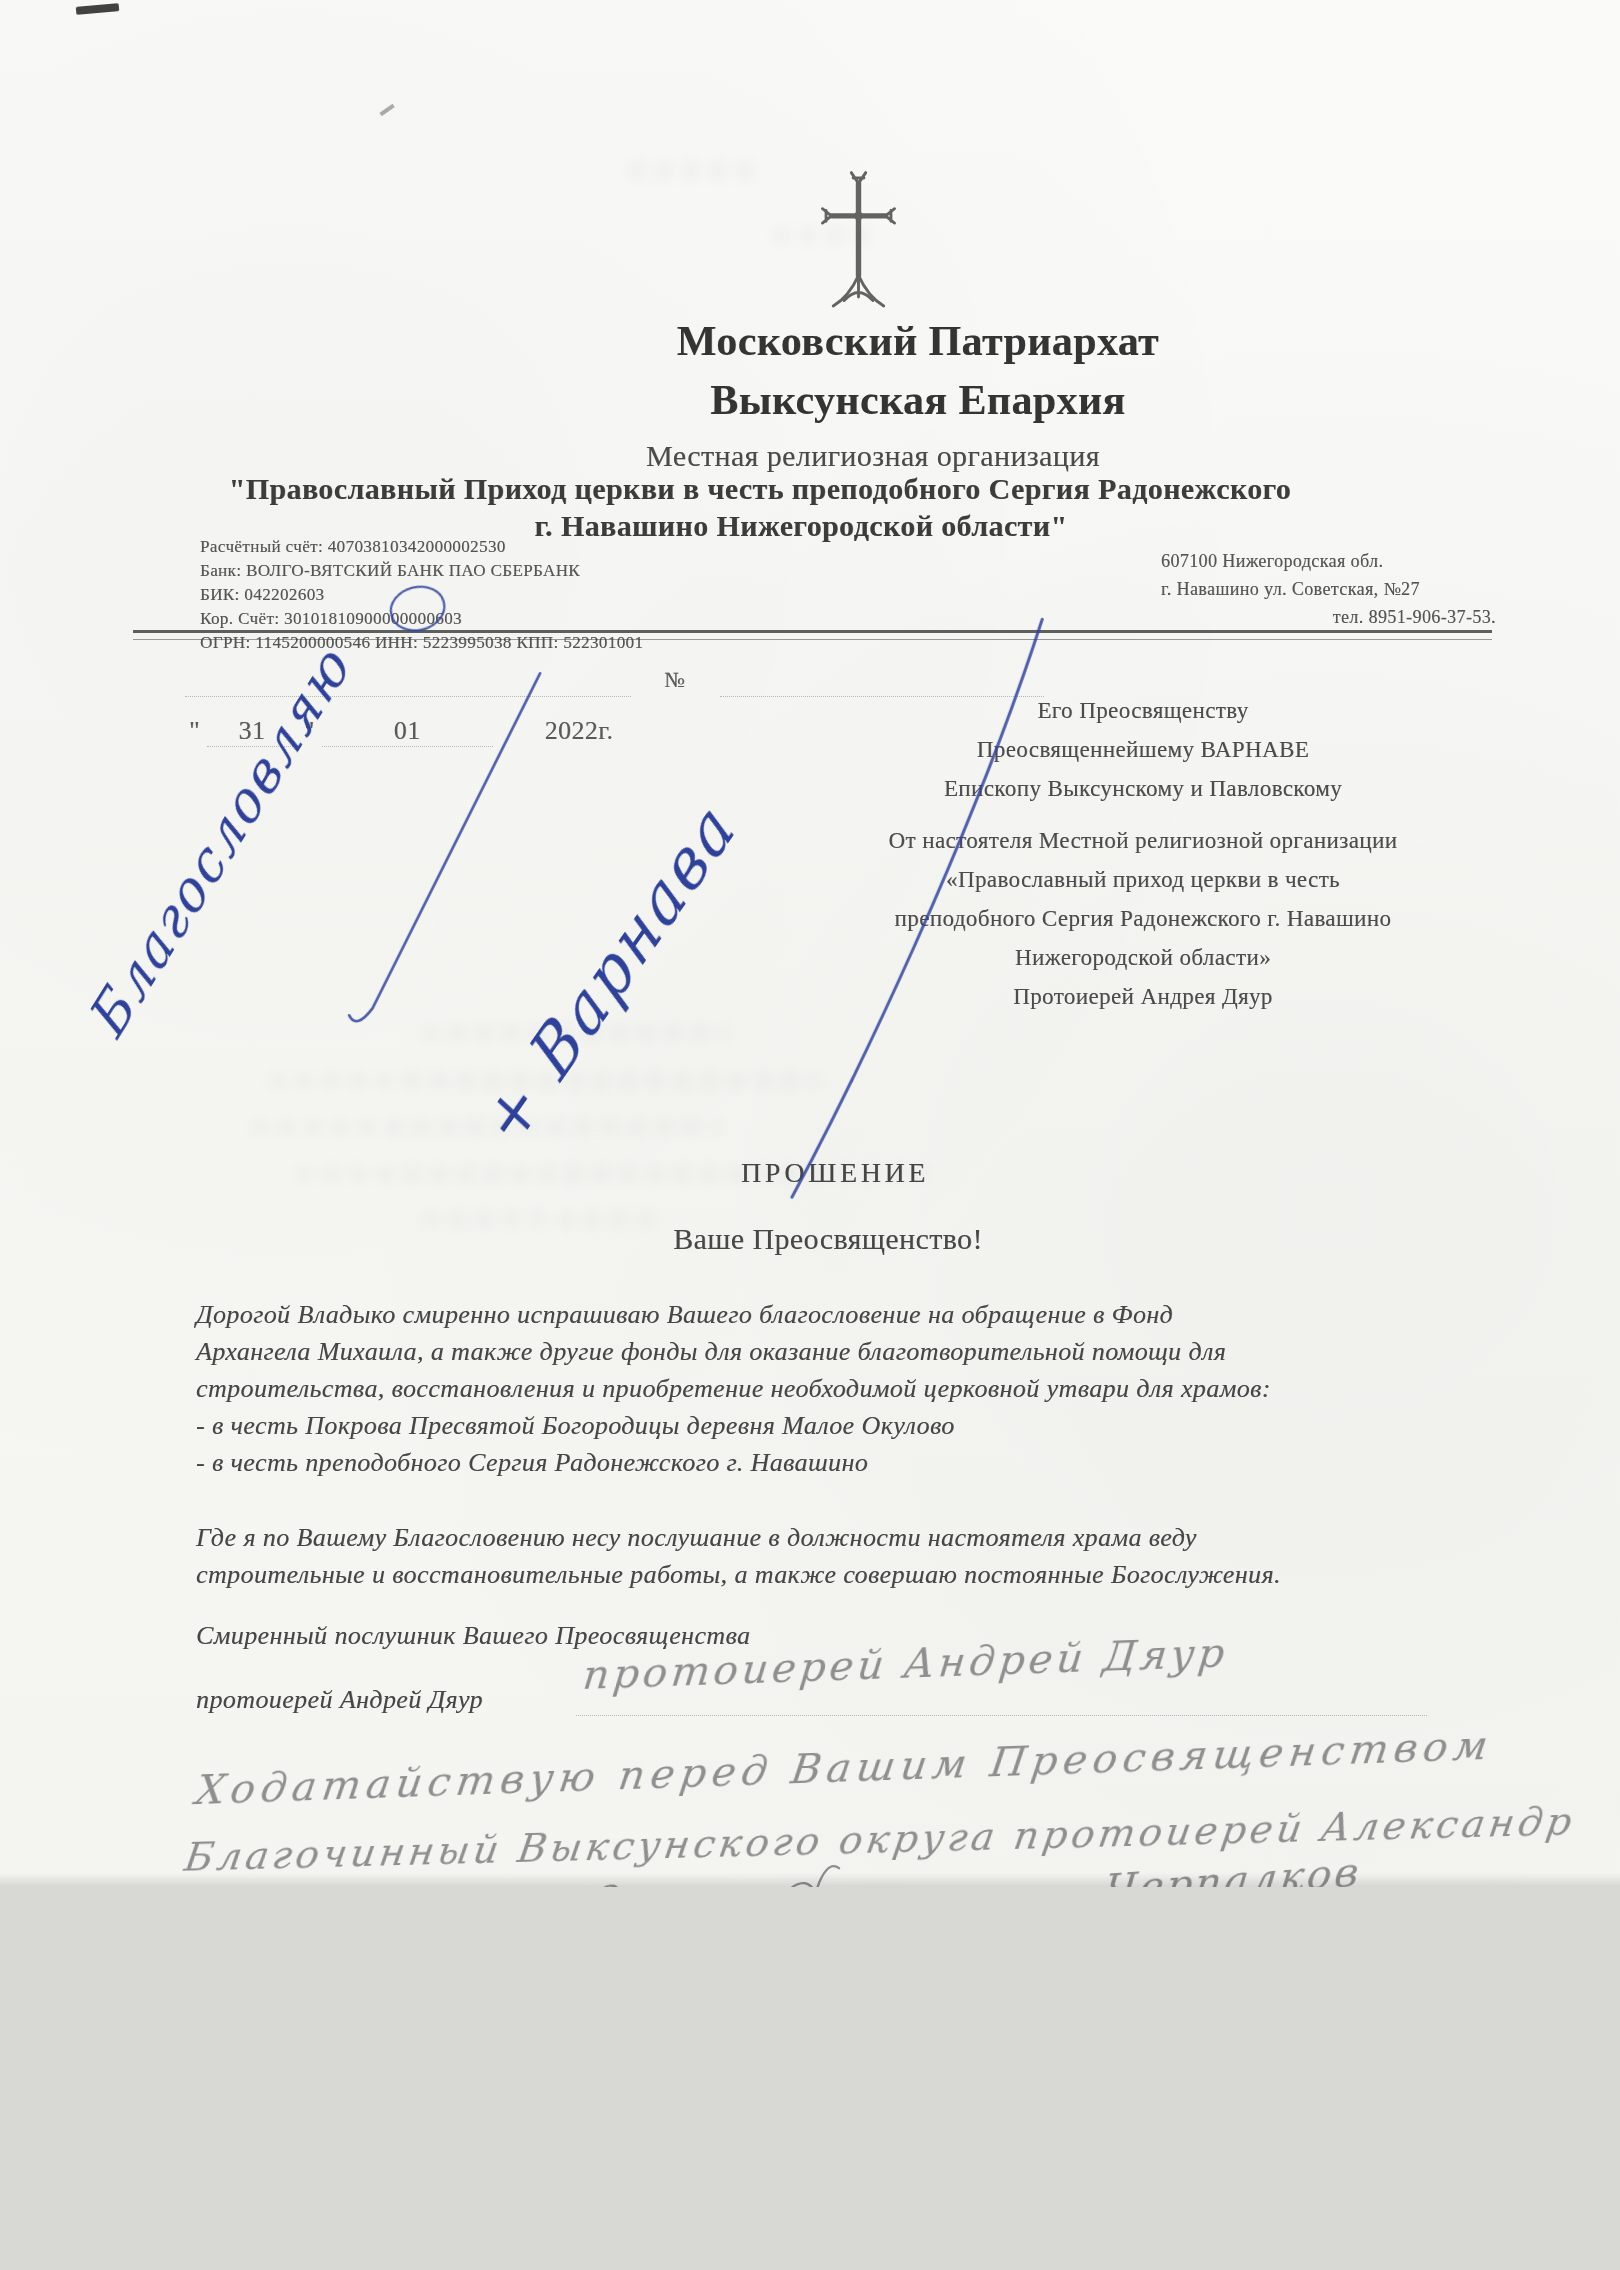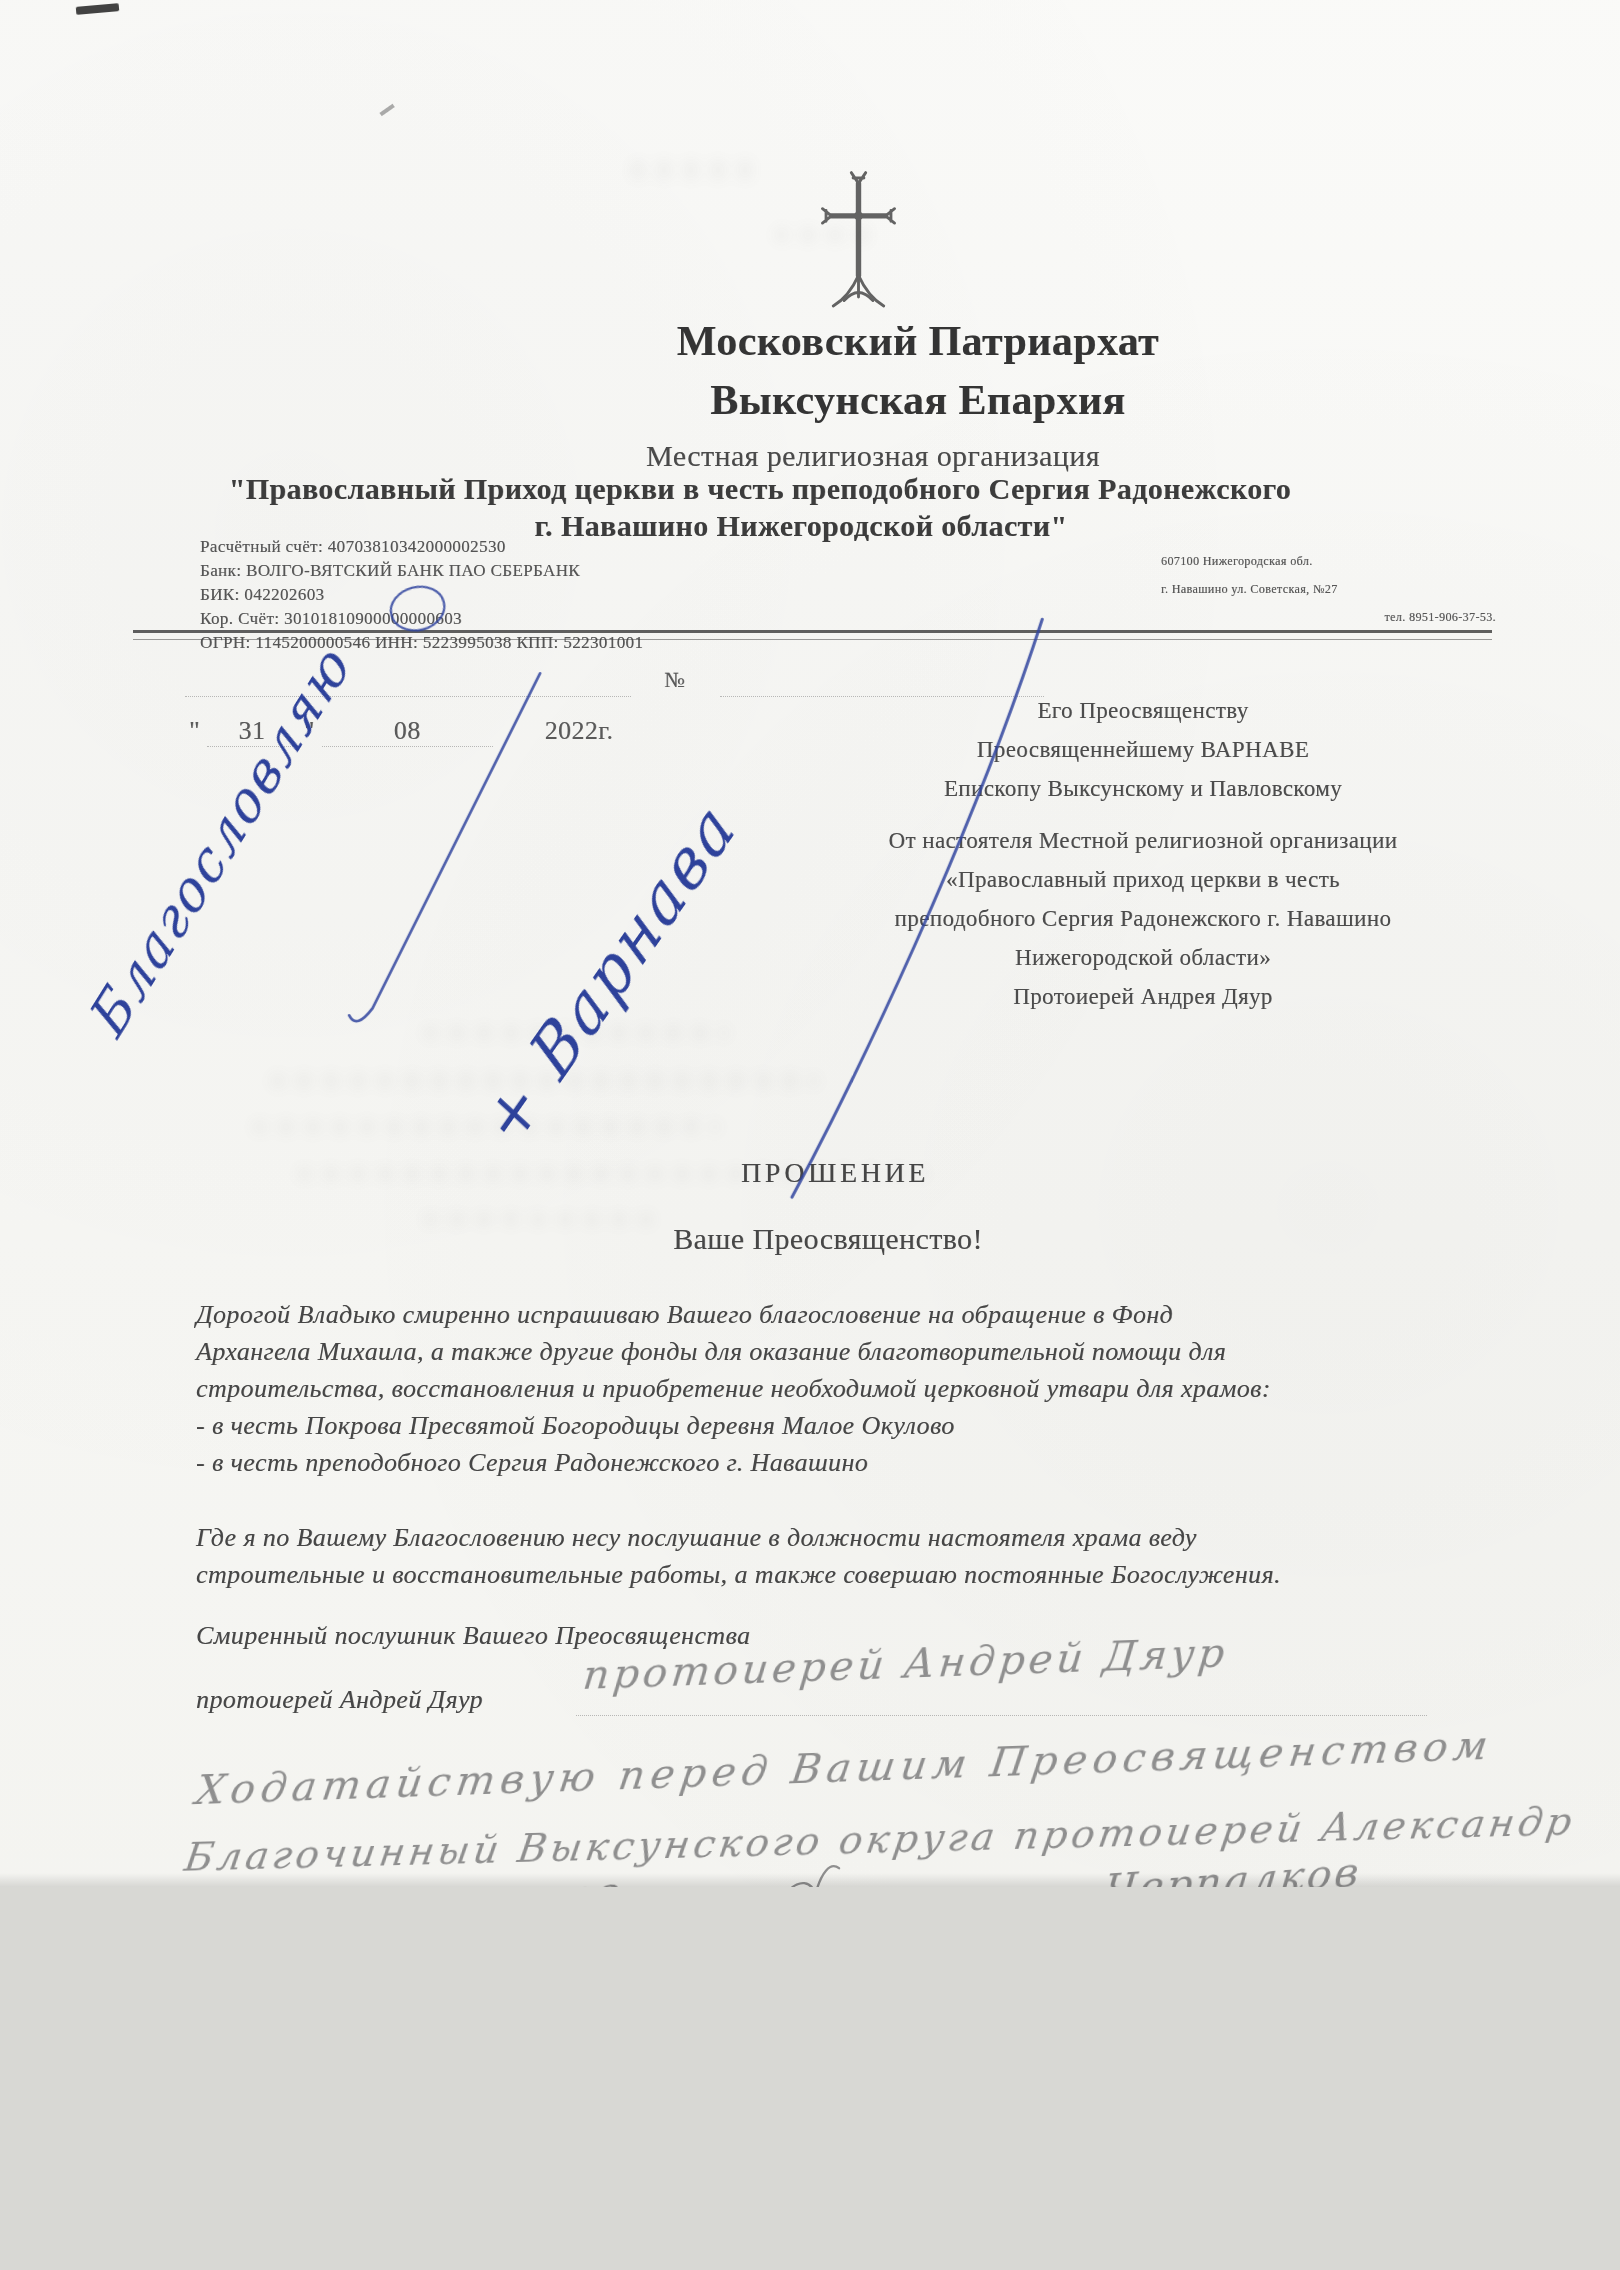--- a/index.html
+++ b/index.html
@@ -16,21 +16,21 @@
     font-family:"Liberation Serif","DejaVu Serif",serif;
     color:#3f3f3f;
   }
   .abs{position:absolute;}
   .typed{filter:blur(0.4px);letter-spacing:0.4px;text-shadow:0.4px 0.4px 0.5px rgba(80,80,80,0.45);}
   .center{left:0;width:1620px;text-align:center;}
   .h-big{font-size:42px;font-weight:bold;color:#343434;}
   .h-mid{font-size:30px;color:#4a4a4a;}
   .h-mid-b{font-size:30px;font-weight:bold;color:#3c3c3c;}
   .req{font-size:17px;line-height:24px;color:#555;}
-  .req-r{font-size:12px;line-height:28px;color:#555;}
+  .req-r{font-size:18px;line-height:28px;color:#555;}
   .rule{height:6.3px;border-top:3.6px solid rgba(45,45,45,0.75);border-bottom:1.8px solid rgba(60,60,60,0.5);filter:blur(0.4px);}
   .dotline{border-bottom:1.8px dotted rgba(110,110,110,0.45);height:0.9px;}
   .refline{font-size:26px;color:#5a5a5a;}
   .addr{font-size:23px;line-height:39px;color:#4c4c4c;text-align:center;}
   .body-t{font-size:26px;line-height:37px;color:#464646;font-style:italic;}
   .title{font-size:28px;letter-spacing:3.6px;color:#454545;}
   .salut{font-size:30px;color:#474747;}
   .hand{font-family:"DejaVu Serif","Liberation Serif",serif;font-style:italic;}
   .pencil{color:#8f8f8f;filter:blur(0.3px);}
   .ink{color:#2e429b;filter:blur(0.2px);}
@@ -92,21 +92,21 @@
   <div class="abs rule" style="left:133px;top:630px;width:1359px;"></div>
 
   <div class="abs dotline" style="left:185px;top:695px;width:446px;"></div>
   <div class="abs typed refline" style="left:664px;top:668px;font-size:21.6px;">№</div>
   <div class="abs dotline" style="left:720px;top:695px;width:324px;"></div>
 
   <div class="abs typed refline" style="left:189px;top:716px;">
     <span>"</span>
     <span style="display:inline-block;min-width:90px;text-align:center;border-bottom:1.8px dotted rgba(110,110,110,0.45);">31</span>
     <span>"</span>
-    <span style="display:inline-block;min-width:171px;text-align:center;border-bottom:1.8px dotted rgba(110,110,110,0.45);">08</span>
+    <span style="display:inline-block;min-width:171px;text-align:center;border-bottom:1.8px dotted rgba(110,110,110,0.45);">01</span>
     <span style="display:inline-block;margin-left:45px;">2022г.</span>
   </div>
 
   <div class="abs typed addr" style="left:783px;top:691px;width:720px;">
     <div>Его Преосвященству</div>
     <div>Преосвященнейшему ВАРНАВЕ</div>
     <div>Епископу Выксунскому и Павловскому</div>
   </div>
   <div class="abs typed addr" style="left:783px;top:821px;width:720px;">
     <div>От настоятеля Местной религиозной организации</div>

